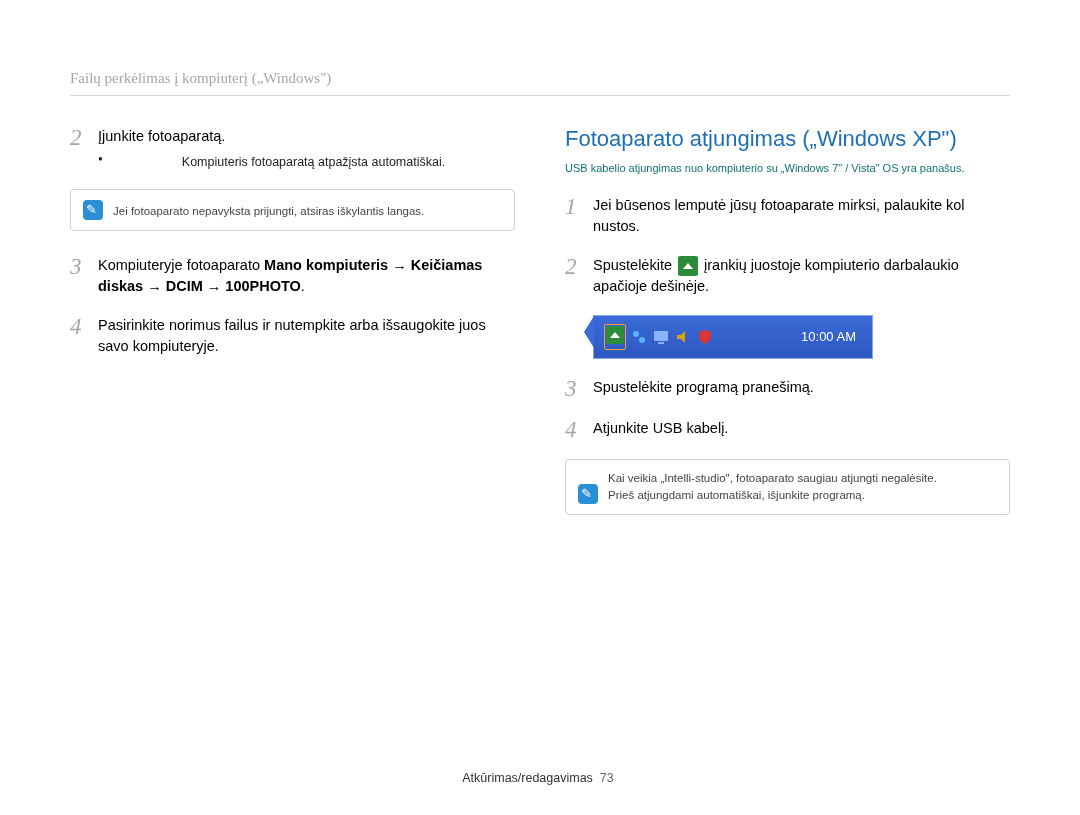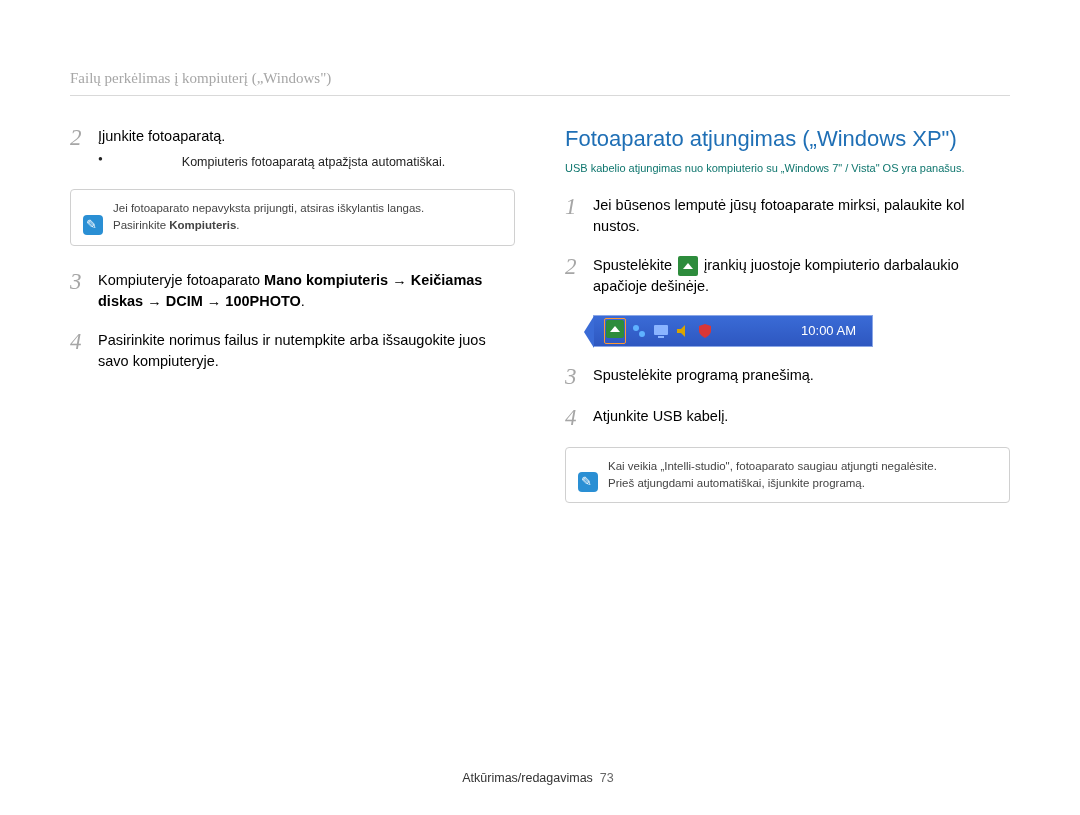--- a/index.html
+++ b/index.html
@@ -111,21 +111,21 @@
   .inline-icon {
     display: inline-block;
     width: 20px;
     height: 20px;
     vertical-align: middle;
     margin: 0 2px;
   }
   .tray-img {
     margin: 10px 0 18px 28px;
     width: 280px;
-    height: 32px;
+    height: 44px;
     background: linear-gradient(#3a6bd6,#2e57c0);
     border: 1px solid #8aa6e6;
     position: relative;
     display: flex;
     align-items: center;
     padding: 0 4px;
     box-sizing: border-box;
     gap: 48px;
   }
   .tray-left {
@@ -179,23 +179,20 @@
         <div class="step-body">
           <span>Įjunkite fotoaparatą.</span>
           <div class="bullet">Kompiuteris fotoaparatą atpažįsta automatiškai.</div>
         </div>
       </div>
 
       <div class="note-box">
         <div class="note-icon"></div>
         <div>
           <div>Jei fotoaparato nepavyksta prijungti, atsiras iškylantis langas.</div>
-          <div>
-            <span>Pasirinkite </span><span class="bold">Kompiuteris</span><span>.</span>
-          </div>
         </div>
       </div>
 
       <div class="step">
         <div class="step-num">3</div>
         <div class="step-body">
           <span>Kompiuteryje fotoaparato </span><span class="bold">Mano kompiuteris</span><span> → </span><span class="bold">Keičiamas diskas</span><span> → </span><span class="bold">DCIM</span><span> → </span><span class="bold">100PHOTO</span><span>.</span>
         </div>
       </div>
 

